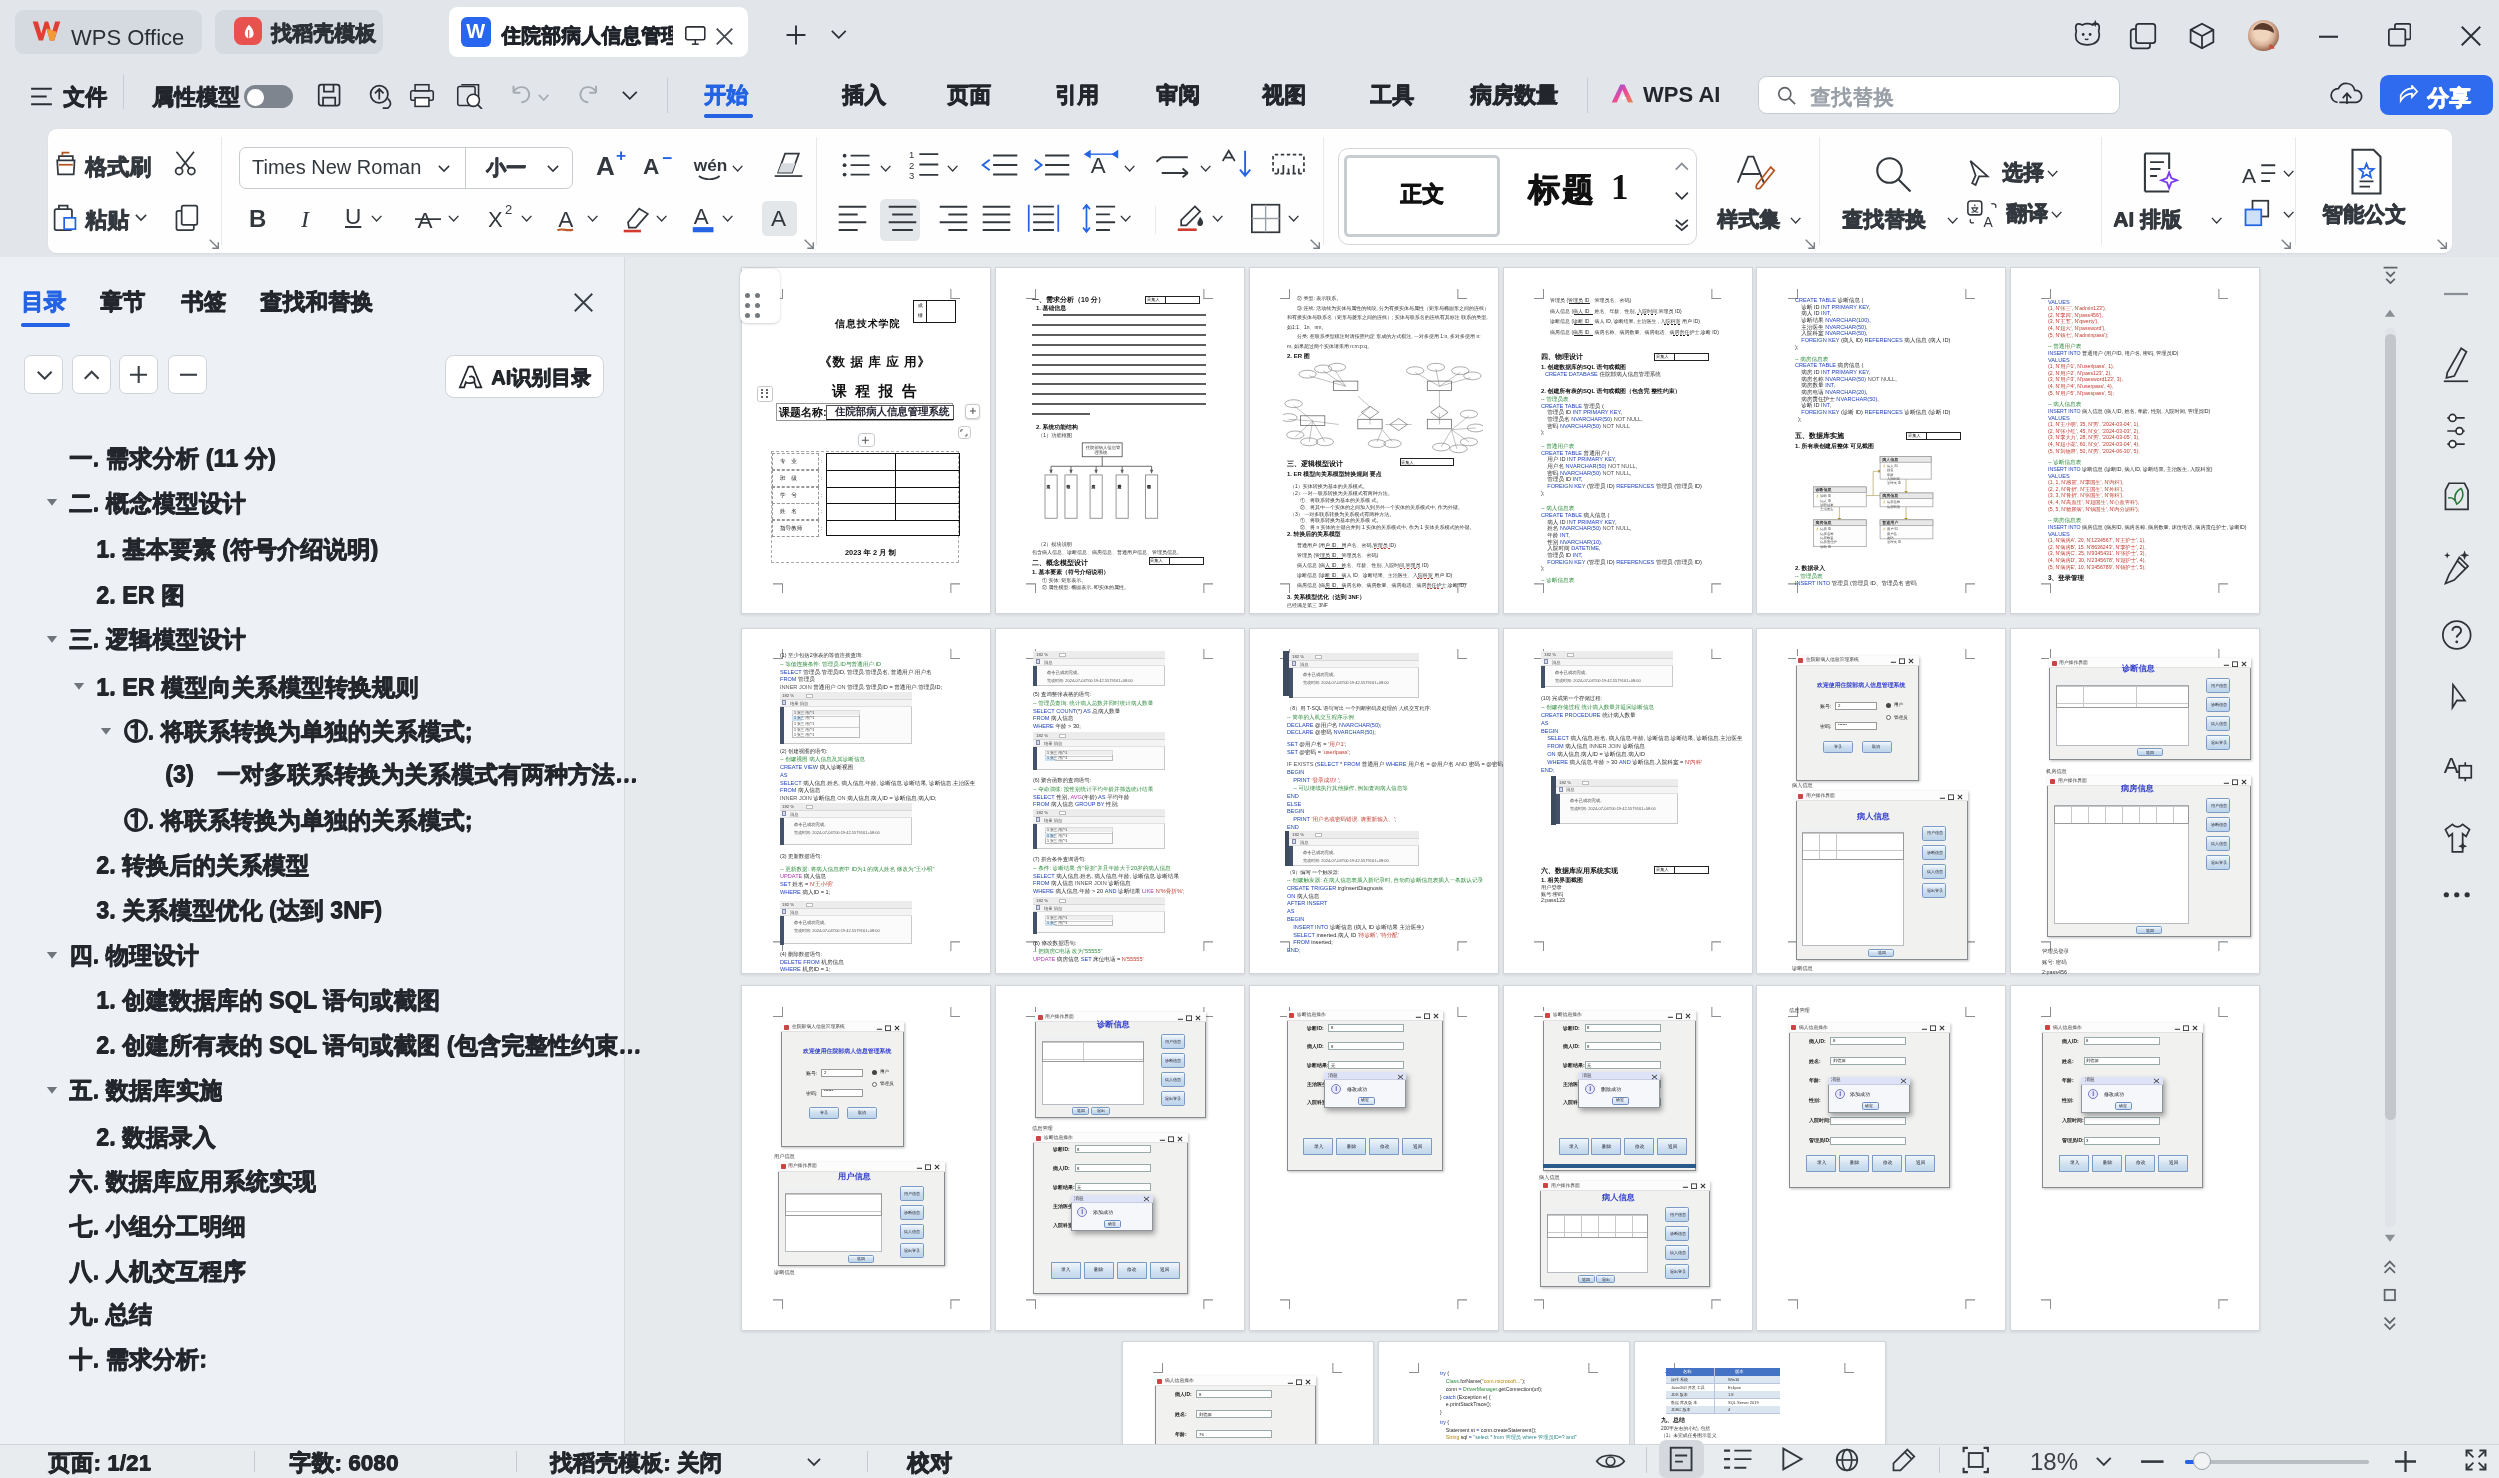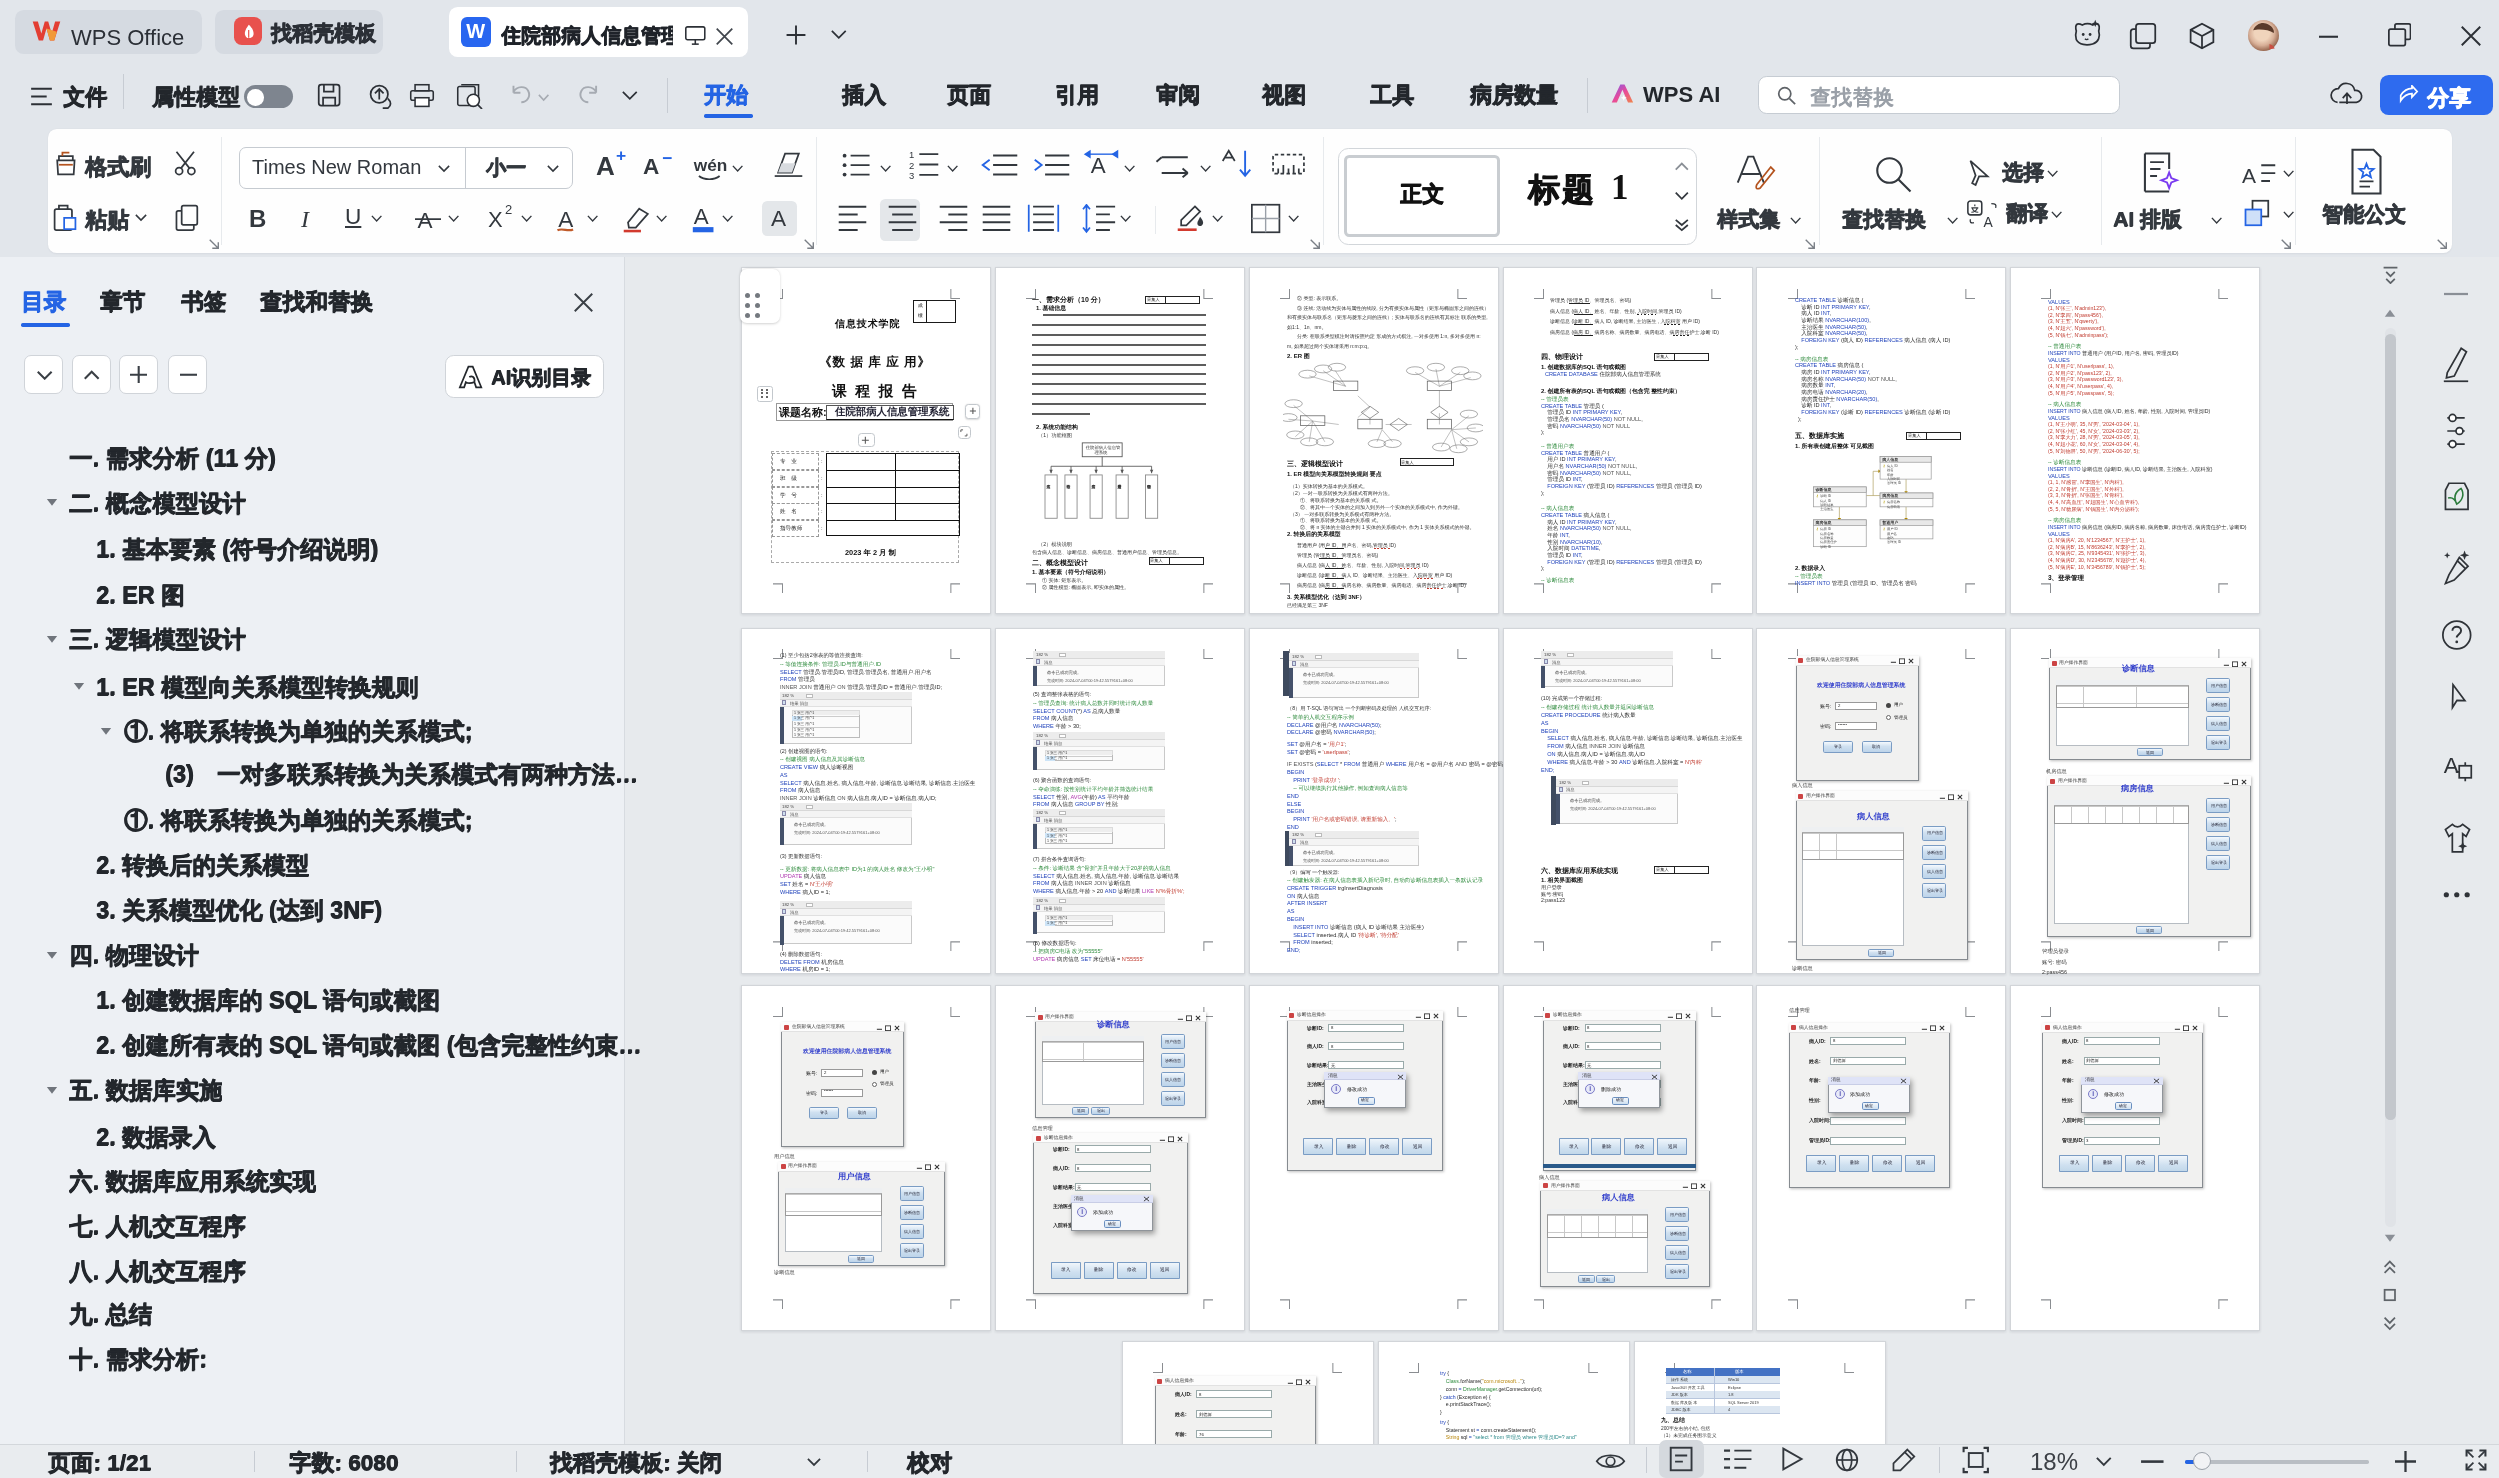--- a/index.html
+++ b/index.html
@@ -487,21 +487,21 @@
   </svg>
 <div class="a" style="left:69px;top:943px;font-size:23.4px;line-height:25px;color:#23272c;white-space:nowrap;font-weight:700;text-shadow:0.7px 0 0 currentColor,0 0.7px 0 currentColor;max-width:573px;overflow:hidden">四. 物理设计</div>
 <div class="a" style="left:96px;top:988px;font-size:23.4px;line-height:25px;color:#23272c;white-space:nowrap;font-weight:600;text-shadow:0.7px 0 0 currentColor,0 0.7px 0 currentColor;max-width:573px;overflow:hidden">1. 创建数据库的 SQL 语句或截图</div>
 <div class="a" style="left:96px;top:1033px;font-size:23.4px;line-height:25px;color:#23272c;white-space:nowrap;font-weight:600;text-shadow:0.7px 0 0 currentColor,0 0.7px 0 currentColor;max-width:573px;overflow:hidden">2. 创建所有表的 SQL 语句或截图 (包含完整性约束…</div>
 <svg class="a" style="left:46px;top:1086px" width="12" height="8.7" viewBox="0 0 14 10">
     <path d="M1 1 L13 1 L7 9 Z" fill="#70757c"></path>
   </svg>
 <div class="a" style="left:69px;top:1078px;font-size:23.4px;line-height:25px;color:#23272c;white-space:nowrap;font-weight:600;text-shadow:0.7px 0 0 currentColor,0 0.7px 0 currentColor;max-width:573px;overflow:hidden">五. 数据库实施</div>
 <div class="a" style="left:96px;top:1125px;font-size:23.4px;line-height:25px;color:#23272c;white-space:nowrap;font-weight:600;text-shadow:0.7px 0 0 currentColor,0 0.7px 0 currentColor;max-width:573px;overflow:hidden">2. 数据录入</div>
 <div class="a" style="left:69px;top:1169px;font-size:23.4px;line-height:25px;color:#23272c;white-space:nowrap;font-weight:600;text-shadow:0.7px 0 0 currentColor,0 0.7px 0 currentColor;max-width:573px;overflow:hidden">六. 数据库应用系统实现</div>
-<div class="a" style="left:69px;top:1214px;font-size:23.4px;line-height:25px;color:#23272c;white-space:nowrap;font-weight:600;text-shadow:0.7px 0 0 currentColor,0 0.7px 0 currentColor;max-width:573px;overflow:hidden">七. 人机交互程序</div>
+<div class="a" style="left:69px;top:1214px;font-size:23.4px;line-height:25px;color:#23272c;white-space:nowrap;font-weight:600;text-shadow:0.7px 0 0 currentColor,0 0.7px 0 currentColor;max-width:573px;overflow:hidden">七. 小组分工明细</div>
 <div class="a" style="left:69px;top:1259px;font-size:23.4px;line-height:25px;color:#23272c;white-space:nowrap;font-weight:600;text-shadow:0.7px 0 0 currentColor,0 0.7px 0 currentColor;max-width:573px;overflow:hidden">八. 人机交互程序</div>
 <div class="a" style="left:69px;top:1302px;font-size:23.4px;line-height:25px;color:#23272c;white-space:nowrap;font-weight:600;text-shadow:0.7px 0 0 currentColor,0 0.7px 0 currentColor;max-width:573px;overflow:hidden">九. 总结</div>
 <div class="a" style="left:69px;top:1347px;font-size:23.4px;line-height:25px;color:#23272c;white-space:nowrap;font-weight:600;text-shadow:0.7px 0 0 currentColor,0 0.7px 0 currentColor;max-width:573px;overflow:hidden">十. 需求分析:</div>
 <svg class="a" style="left:2442px;top:288px" width="28" height="12" viewBox="0 0 32 14">
     <path d="M2 7 L30 7" stroke="#8a8f96" stroke-width="2.6"></path>
   </svg>
 <svg class="a" style="left:2442px;top:343px" width="28" height="40" viewBox="0 0 32 46">
     <path d="M6 34 L22 6 L28 10 L14 38 L5 40 Z" fill="none" stroke="#2f3338" stroke-width="2"></path>
     <path d="M2 44 L30 44" stroke="#2f3338" stroke-width="2"></path>
   </svg>

